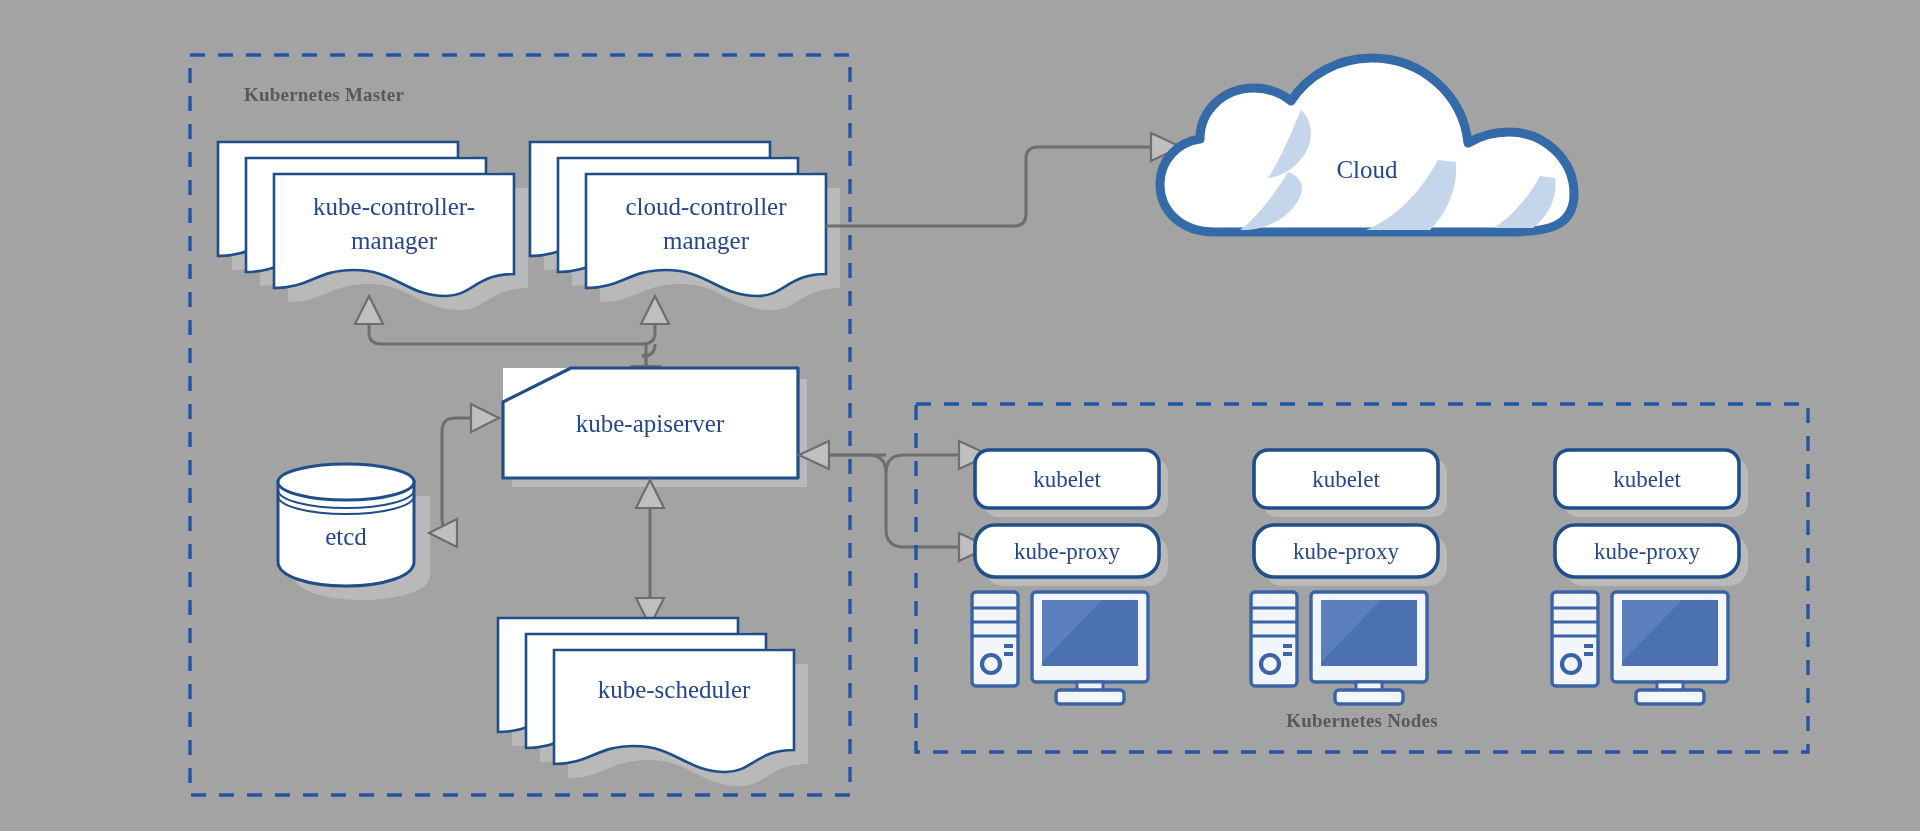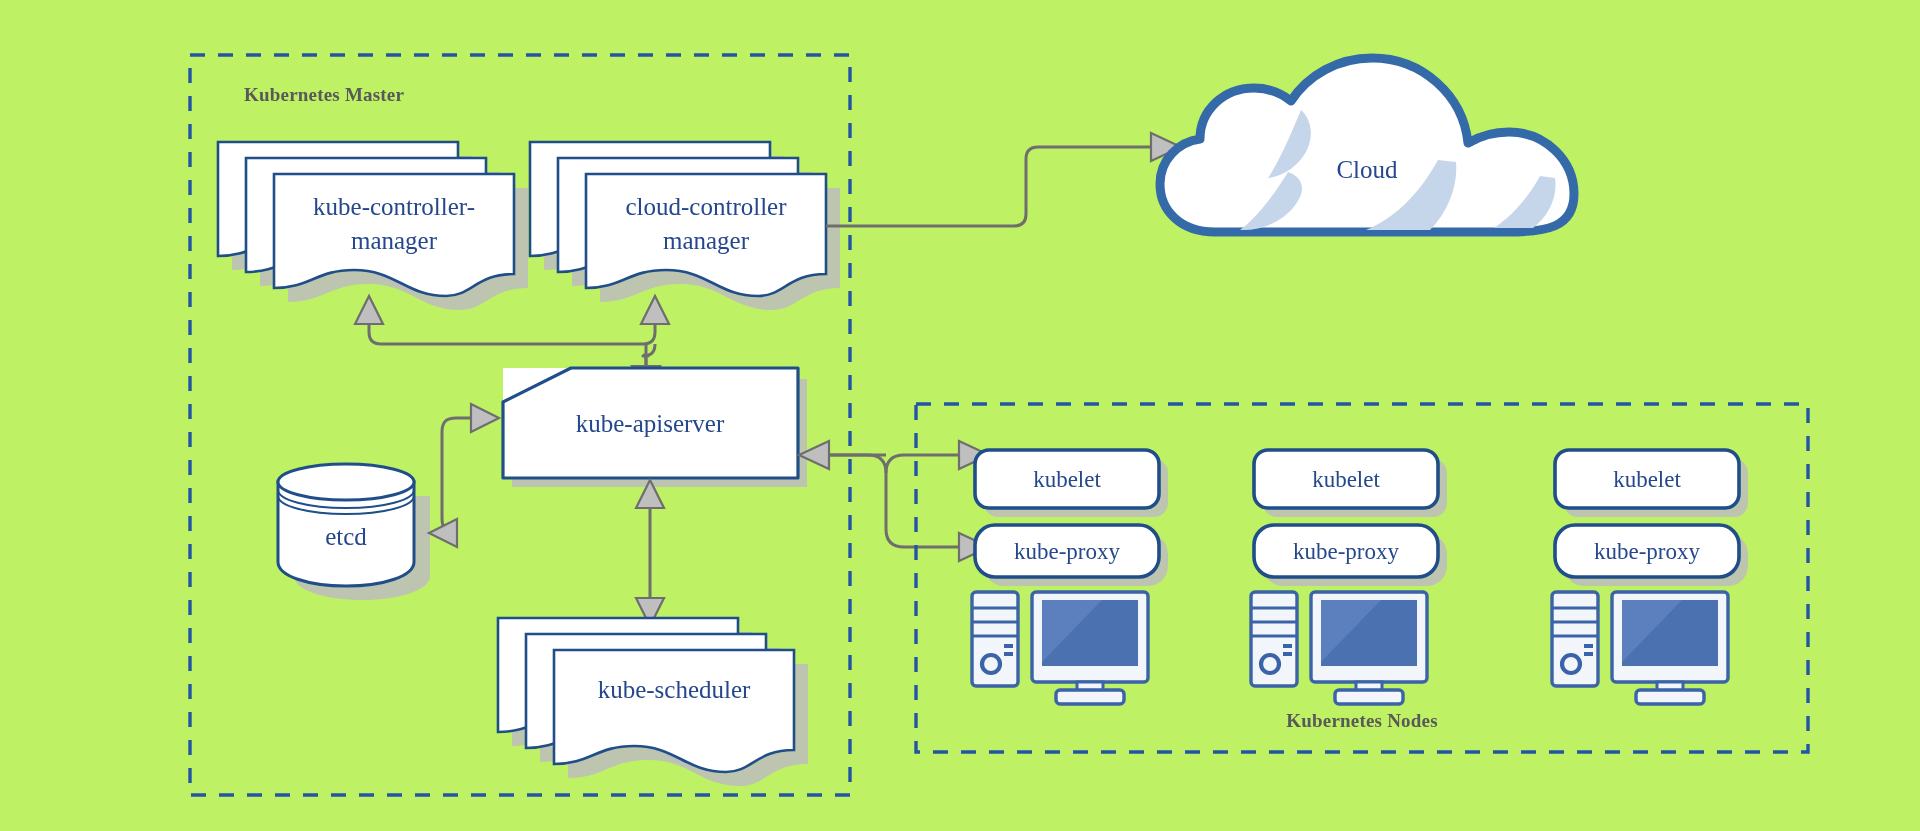--- a/index.html
+++ b/index.html
@@ -11,21 +11,21 @@
   body {
     font-family: "Liberation Serif", "DejaVu Serif", serif;
     width: 1920px;
     height: 831px;
     overflow: hidden;
   }
   #canvas {
     position: relative;
     width: 1920px;
     height: 831px;
-    background: #bef264;
+    background: #a3a3a3;
   }
   #diagram-svg {
     position: absolute;
     top: 0;
     left: 0;
     width: 1920px;
     height: 831px;
   }
   .grp-label {
     font-family: "Liberation Serif", "DejaVu Serif", serif;

